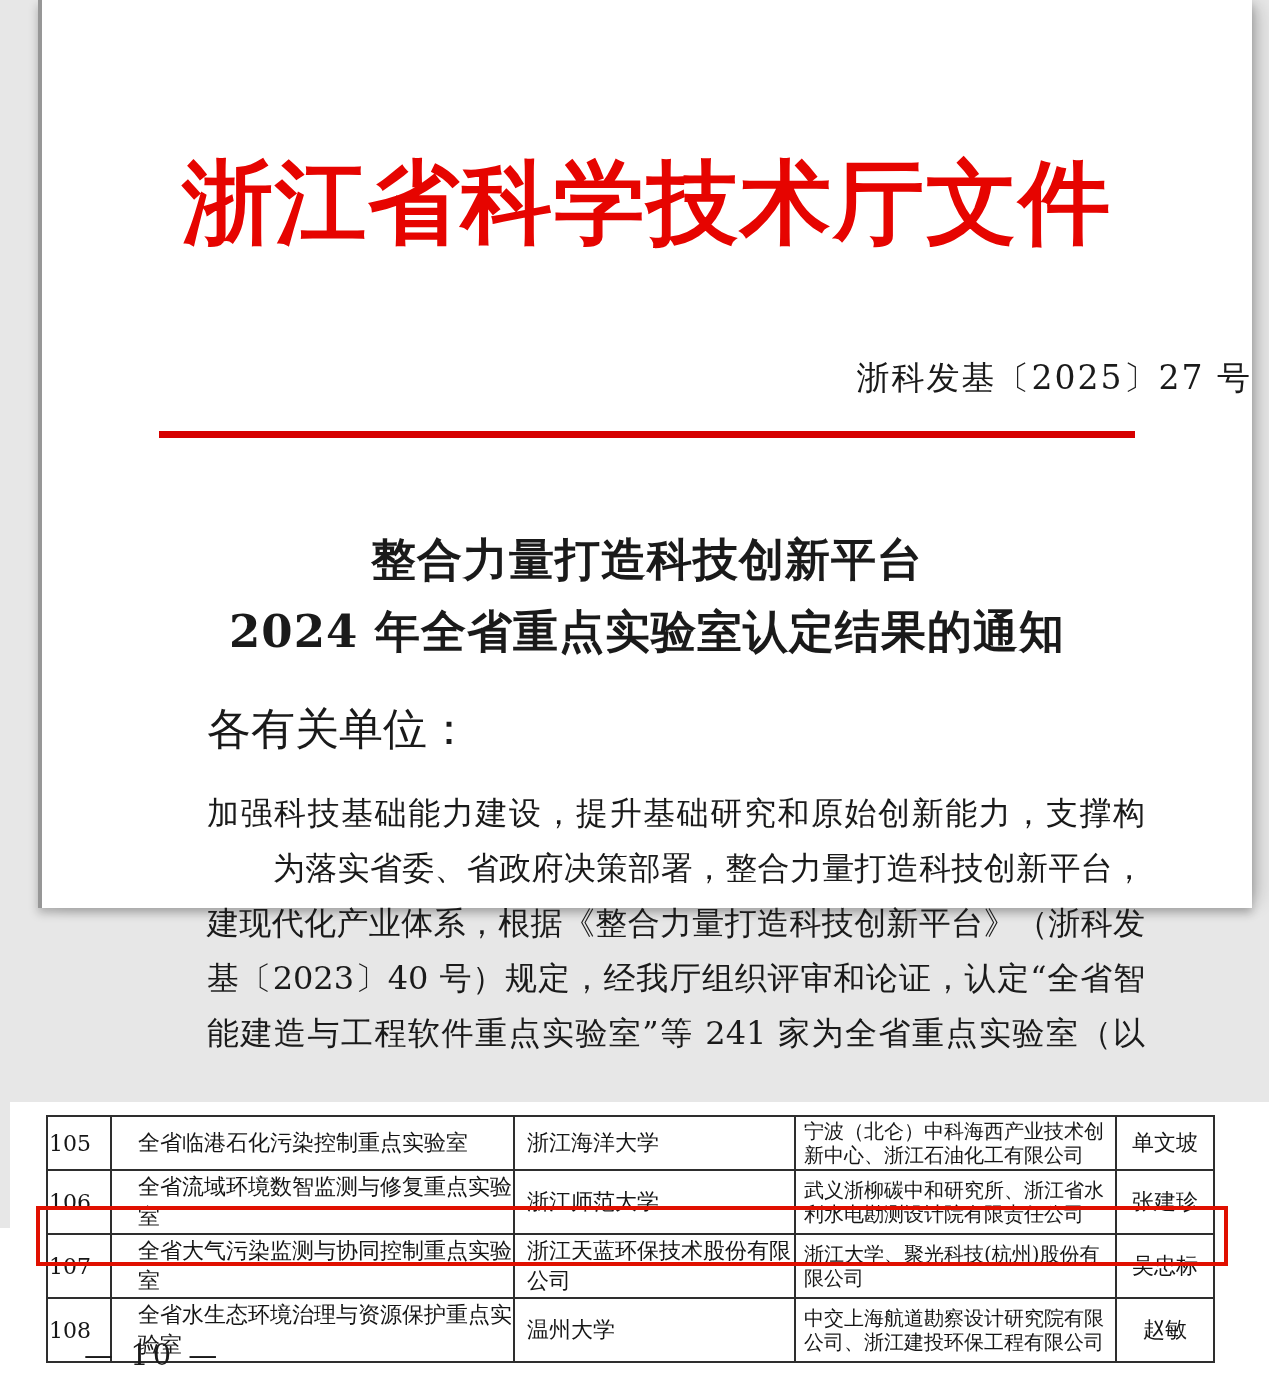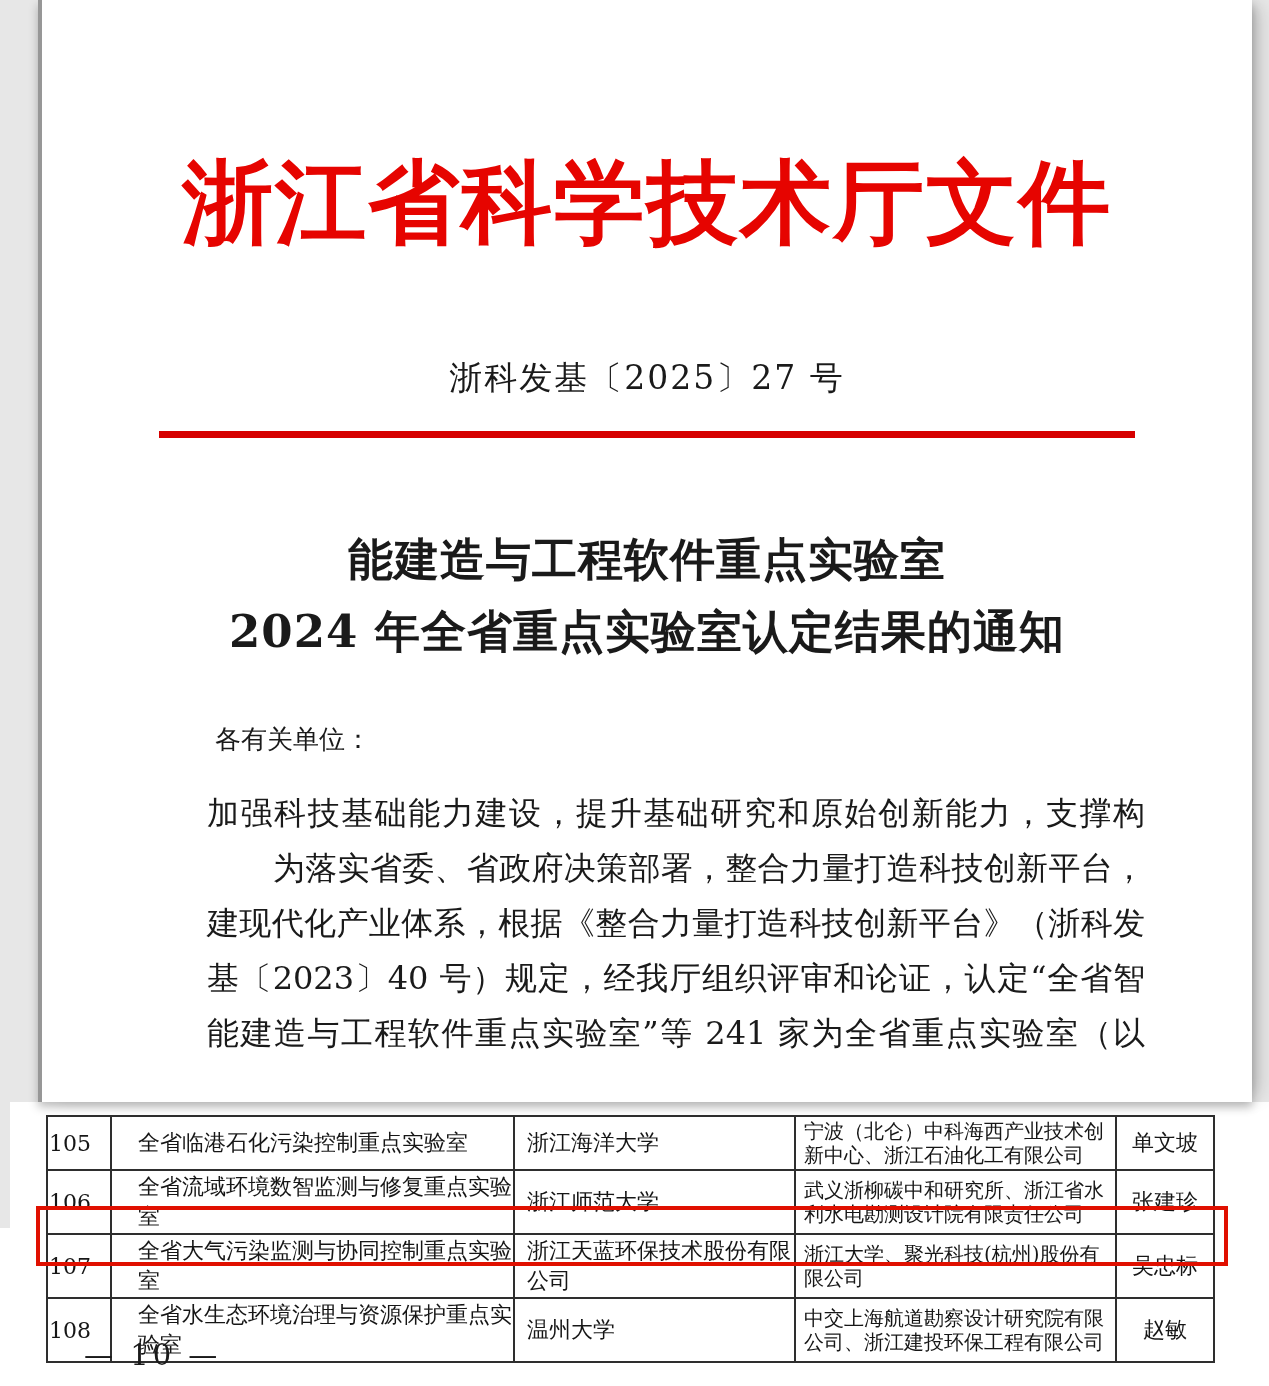--- a/index.html
+++ b/index.html
@@ -4,44 +4,44 @@
 <style>
   html,body{margin:0;padding:0;}
   .canvas{
     position:relative;width:1269px;height:1386px;overflow:hidden;
     background:#e7e7e7;
     font-family:"DejaVu Serif","Liberation Serif",serif;
     color:#1a1a1a;
   }
   
   .doc-page{
-    position:absolute;left:38px;top:0;width:1210px;height:1102px;
+    position:absolute;left:38px;top:0;width:1210px;height:908px;
     background:#ffffff;border-left:4px solid #979797;
     box-shadow:0 5px 9px rgba(0,0,0,.25), 12px 0 18px -6px rgba(0,0,0,.20);
     z-index:2;
   }
   .doc-title{
     position:absolute;left:0;right:0;top:142px;text-align:center;
     font-size:91px;font-weight:bold;letter-spacing:2px;white-space:nowrap;
   }
   .doc-number{
-    position:absolute;left:0;right:0;top:356px;text-align:center;
+    position:absolute;left:0;right:0;top:356px;text-align:right;
     font-size:33px;letter-spacing:2px;
   }
   .red-rule{
     position:absolute;left:117px;top:431px;width:976px;height:7px;
   }
   .subtitle{
     position:absolute;left:0;right:0;text-align:center;
     font-size:45px;font-weight:bold;letter-spacing:1px;white-space:nowrap;
   }
   .subtitle-1{top:530px;}
   .subtitle-2{top:602px;}
   .salutation{
-    position:absolute;left:165px;top:722px;font-size:26px;margin-left:8px;
+    position:absolute;left:165px;top:700px;font-size:44px;
   }
   .body-par{
     position:absolute;left:165px;top:786px;width:938px;
     font-size:32px;line-height:55px;
   }
   .body-line{
     text-align:justify;text-align-last:justify;
     word-break:break-all;
   }
   .body-line.first{text-indent:66px;}
@@ -85,21 +85,21 @@
 </style>
 </head>
 <body>
 
 <div class="canvas">
 
   <div class="doc-page">
     <div class="doc-title" style="color: rgb(230, 4, 0);">浙江省科学技术厅文件</div>
     <div class="doc-number">浙科发基〔2025〕27 号</div>
     <div class="red-rule" style="background: rgb(214, 0, 0);"></div>
-    <div class="subtitle subtitle-1">能建造与工程软件重点实验室</div>
+    <div class="subtitle subtitle-1">整合力量打造科技创新平台</div>
     <div class="subtitle subtitle-2">2024 年全省重点实验室认定结果的通知</div>
     <div class="salutation">各有关单位：</div>
     <div class="body-par">
       <div class="body-line">加强科技基础能力建设，提升基础研究和原始创新能力，支撑构</div>
       <div class="body-line first">为落实省委、省政府决策部署，整合力量打造科技创新平台，</div>
       <div class="body-line">建现代化产业体系，根据《整合力量打造科技创新平台》（浙科发</div>
       <div class="body-line">基〔2023〕40 号）规定，经我厅组织评审和论证，认定“全省智</div>
       <div class="body-line">能建造与工程软件重点实验室”等 241 家为全省重点实验室（以</div>
     </div>
   </div>

